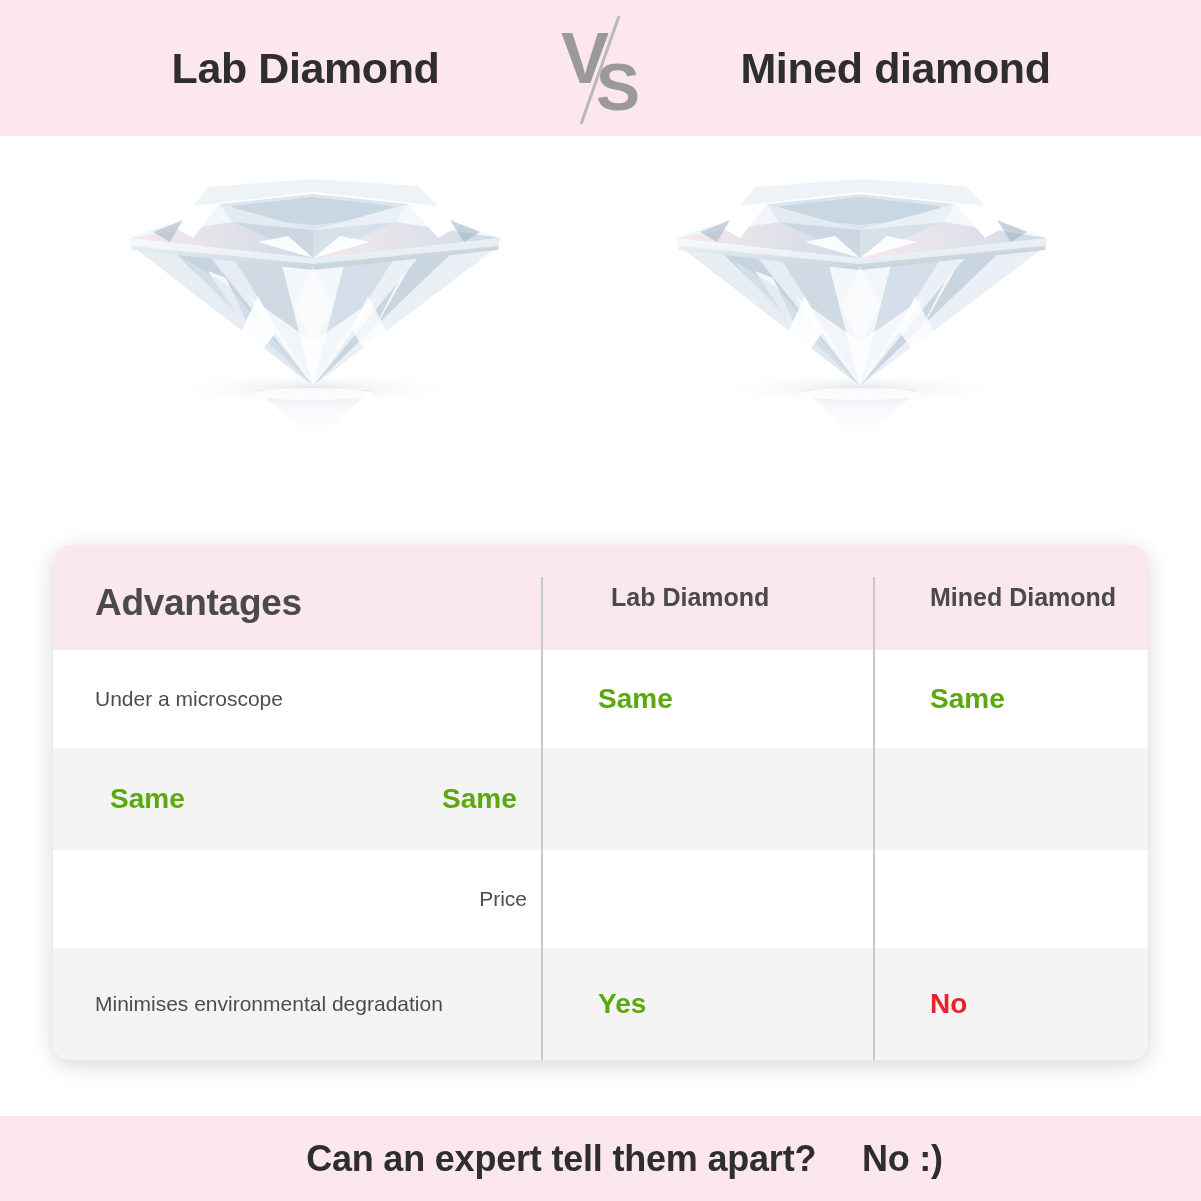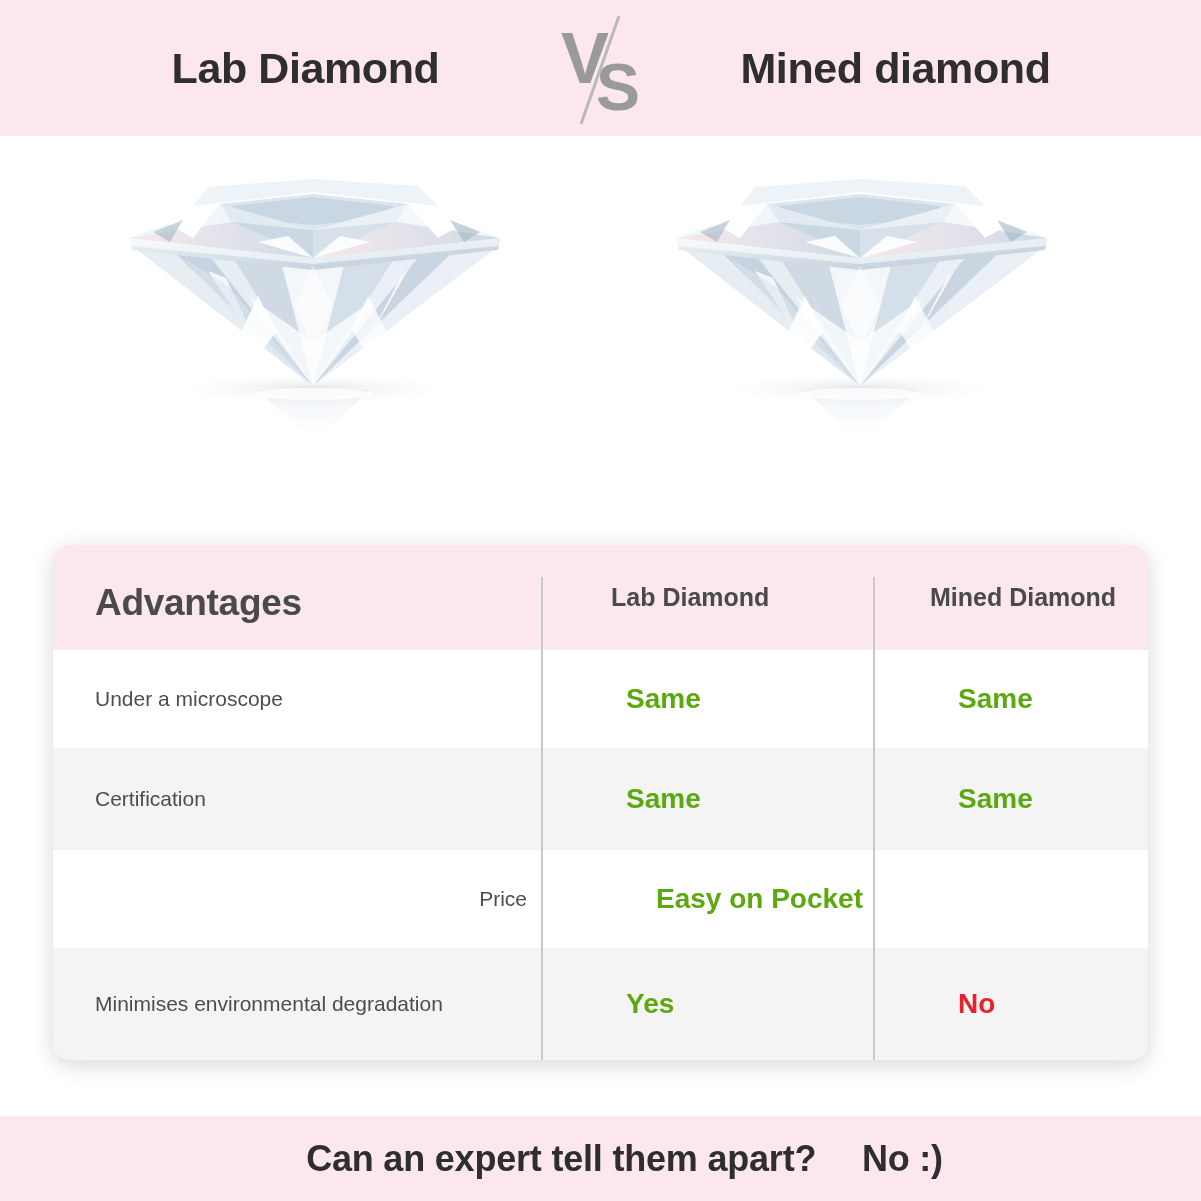--- a/index.html
+++ b/index.html
@@ -69,21 +69,21 @@
     width:488px;box-sizing:border-box;
     padding-left:42px;padding-right:14px;
     color:#4d4d4d;font-size:21px;line-height:1.32;
     font-weight:normal;
   }
   .row.head .c-label{
     font-size:37px;font-weight:bold;color:#4a4a4a;letter-spacing:-0.3px;margin-top:12px;
   }
   .c-val{
     width:332px;box-sizing:border-box;
-    padding-left:85px;padding-right:10px;
+    padding-left:57px;padding-right:10px;
     font-size:28px;font-weight:bold;
   }
   .c-val.second{width:275px;}
   .row.head .c-val{
     font-size:25px;font-weight:bold;color:#4a4a4a;
     padding-left:70px;
   }
   .row.head .c-val.second{padding-left:57px;}
   .val-green{color:#5ca90f;}
   .val-red{color:#e8222b;}
@@ -290,28 +290,26 @@
     <div class="c-val second">Mined Diamond</div>
   </div>
 
   <div class="row r1">
     <div class="c-label">Under a microscope</div>
     <div class="c-val val-green">Same</div>
     <div class="c-val second val-green">Same</div>
   </div>
 
   <div class="row r2">
-    <div class="c-label">Certification</div>
     <div class="c-val val-green">Same</div>
     <div class="c-val second val-green">Same</div>
   </div>
 
   <div class="row r3">
     <div class="c-label">Price</div>
-    <div class="c-val val-green">Easy on Pocket</div>
   </div>
 
   <div class="row r4">
     <div class="c-label">Minimises environmental degradation</div>
     <div class="c-val val-green">Yes</div>
     <div class="c-val second val-red">No</div>
   </div>
 
 </div>
 

